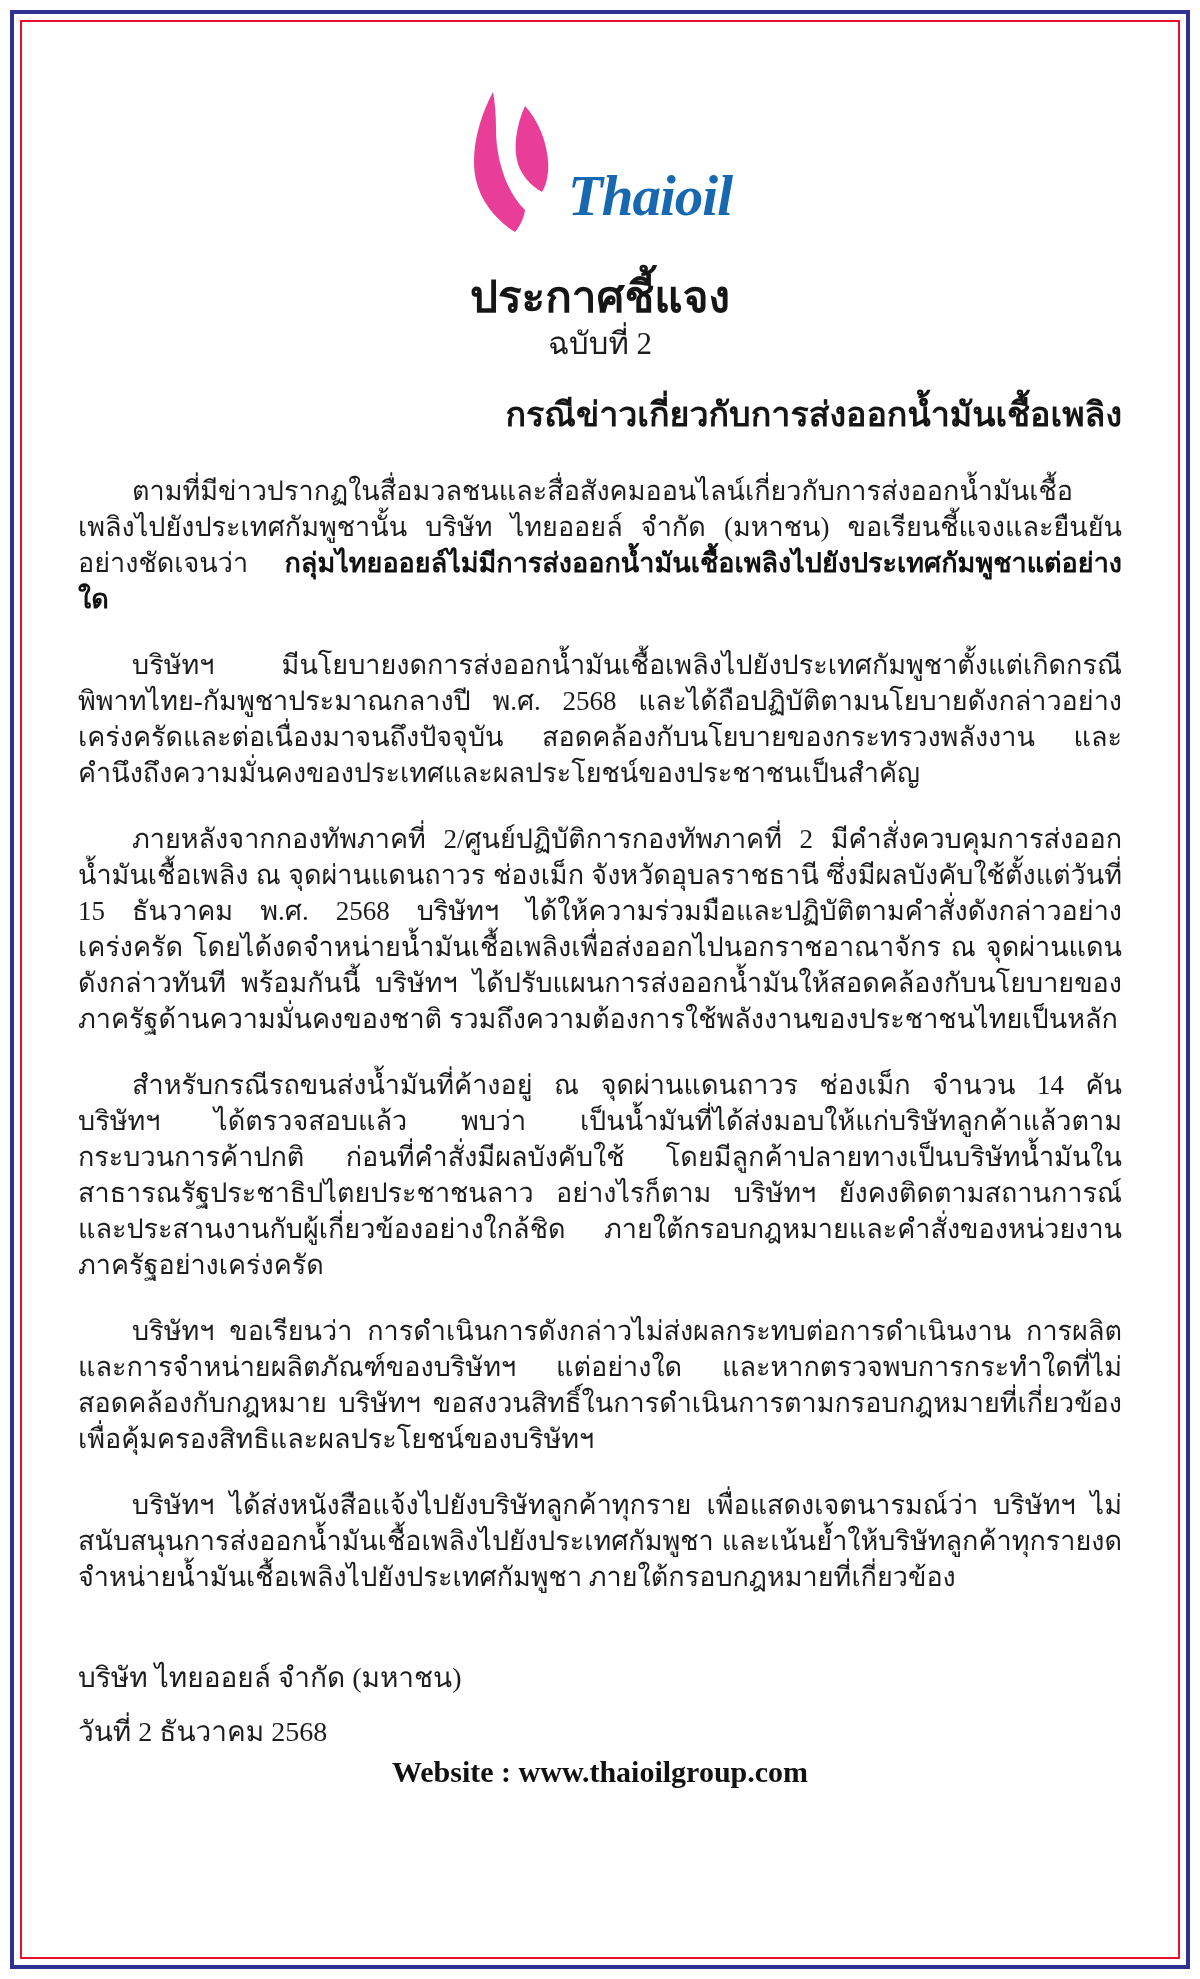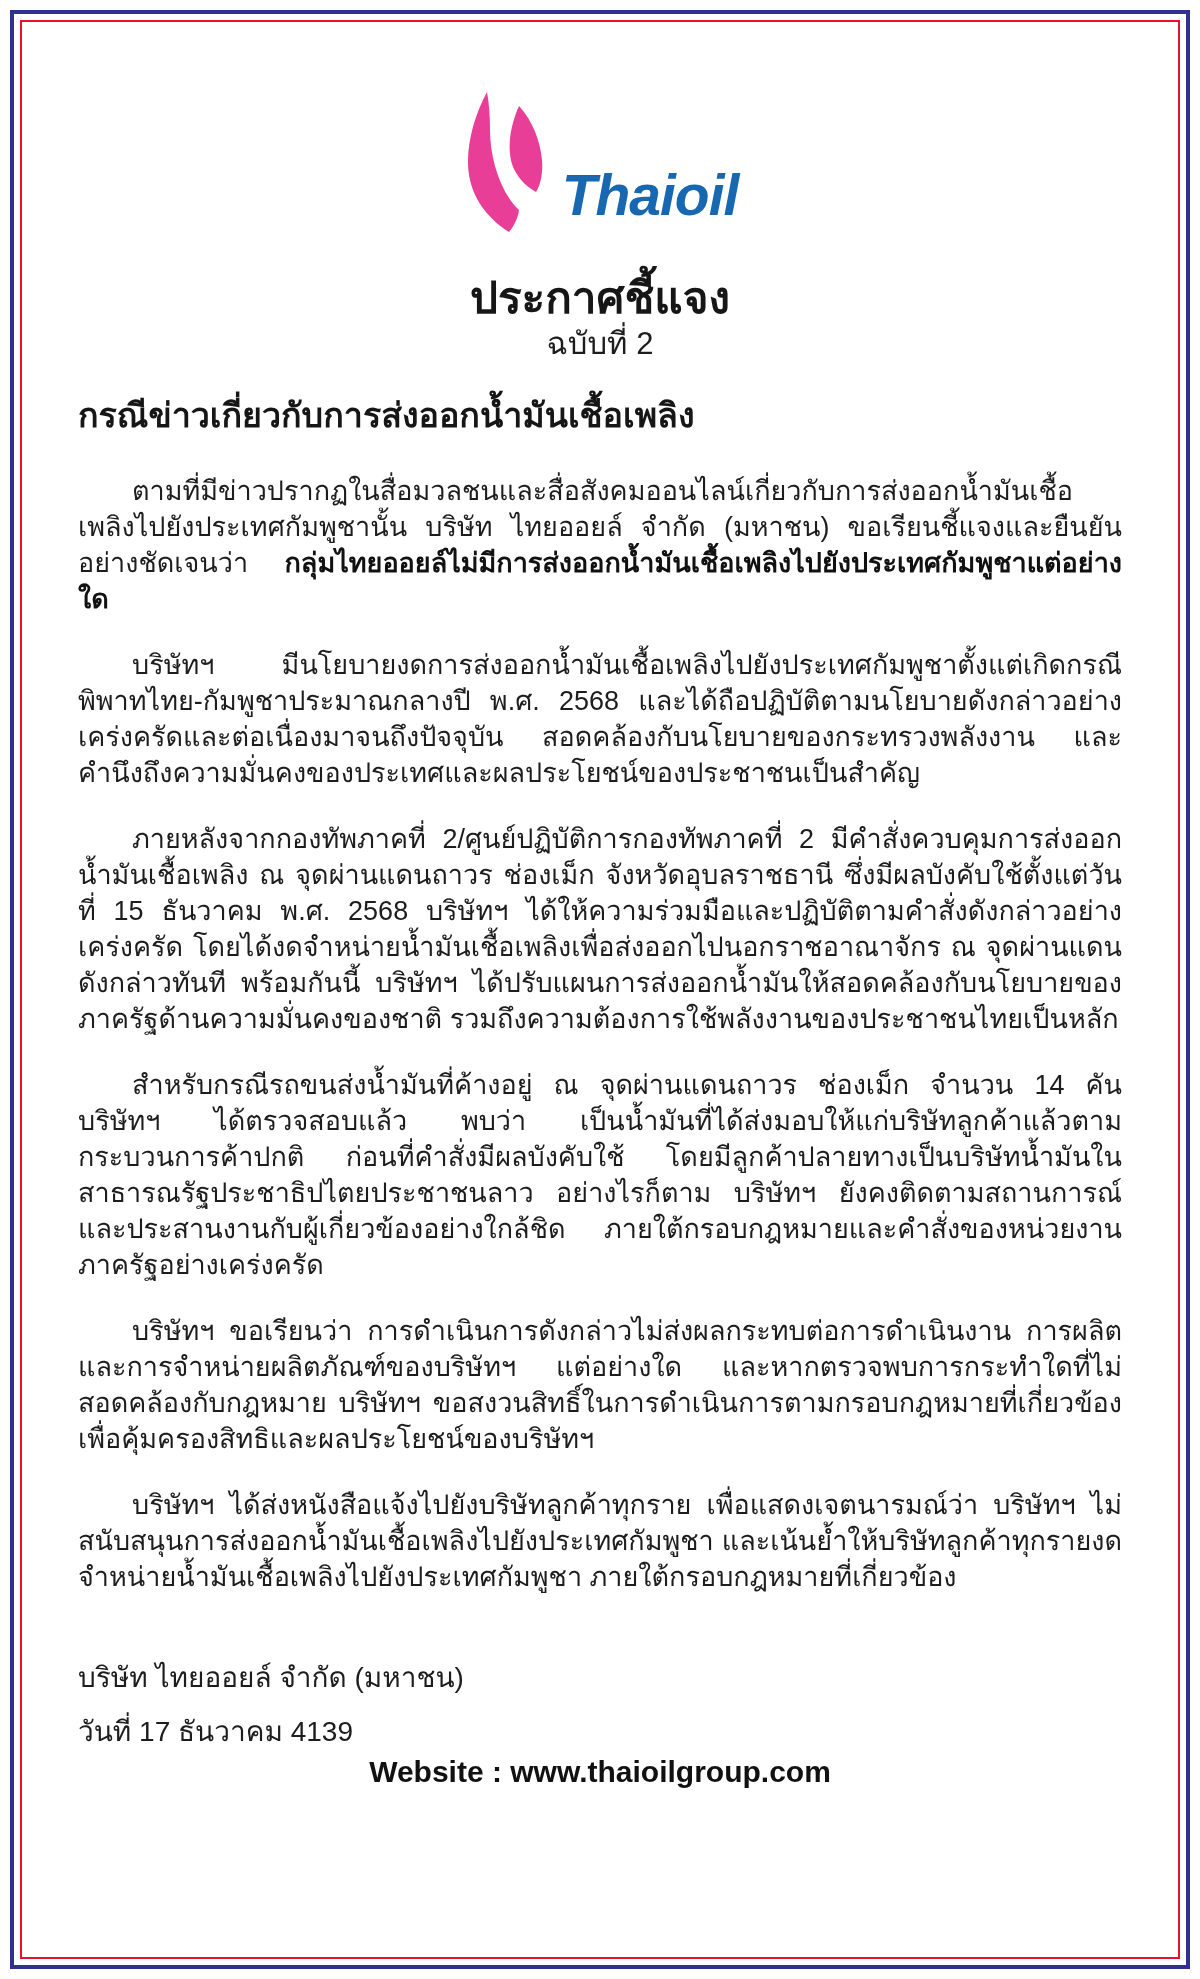--- a/index.html
+++ b/index.html
@@ -8,21 +8,21 @@
     --logo-flame:#e83e97;
     --logo-text:#1767b1;
     --ink:#1d1d1d;
   }
   *{box-sizing:border-box;}
   html,body{margin:0;padding:0;background:#ffffff;}
   .page{
     position:relative;
     width:1200px;height:1979px;
     background:#ffffff;
-    font-family:Liberation Sans, sans-serif;
+    font-family:Liberation Serif, serif;
     color:var(--ink);
     overflow:hidden;
   }
   .frame-outer{
     position:absolute;inset:10px;
     border:4px solid var(--frame-outer);
     pointer-events:none;
   }
   .frame-inner{
     position:absolute;inset:20px;
@@ -57,21 +57,21 @@
     color:#161616;
   }
   .issue{
     text-align:center;
     font-size:31px;
     line-height:1.2;
     color:#1d1d1d;
   }
   .subtitle{
     margin-top:33px;
-    text-align:left;
+    text-align:right;
     font-size:34px;
     font-weight:bold;
     line-height:1.2;
     color:#161616;
   }
   .body{
     margin-top:37px;
     font-size:27px;
     line-height:36px;
     text-align:justify;
@@ -133,21 +133,21 @@
       <p class="para"><span>ตามที่มีข่าวปรากฏในสื่อมวลชนและสื่อสังคมออนไลน์เกี่ยวกับการส่งออกน้ำมันเชื้อเพลิงไปยังประเทศกัมพูชานั้น บริษัท ไทยออยล์ จำกัด (มหาชน) ขอเรียนชี้แจงและยืนยันอย่างชัดเจนว่า </span><span class="seg-bold">กลุ่มไทยออยล์ไม่มีการส่งออกน้ำมันเชื้อเพลิงไปยังประเทศกัมพูชาแต่อย่างใด</span></p>
       <p class="para"><span>บริษัทฯ มีนโยบายงดการส่งออกน้ำมันเชื้อเพลิงไปยังประเทศกัมพูชาตั้งแต่เกิดกรณีพิพาทไทย-กัมพูชาประมาณกลางปี พ.ศ. 2568 และได้ถือปฏิบัติตามนโยบายดังกล่าวอย่างเคร่งครัดและต่อเนื่องมาจนถึงปัจจุบัน สอดคล้องกับนโยบายของกระทรวงพลังงาน และคำนึงถึงความมั่นคงของประเทศและผลประโยชน์ของประชาชนเป็นสำคัญ</span></p>
       <p class="para"><span>ภายหลังจากกองทัพภาคที่ 2/ศูนย์ปฏิบัติการกองทัพภาคที่ 2 มีคำสั่งควบคุมการส่งออกน้ำมันเชื้อเพลิง ณ จุดผ่านแดนถาวร ช่องเม็ก จังหวัดอุบลราชธานี ซึ่งมีผลบังคับใช้ตั้งแต่วันที่ 15 ธันวาคม พ.ศ. 2568 บริษัทฯ ได้ให้ความร่วมมือและปฏิบัติตามคำสั่งดังกล่าวอย่างเคร่งครัด โดยได้งดจำหน่ายน้ำมันเชื้อเพลิงเพื่อส่งออกไปนอกราชอาณาจักร ณ จุดผ่านแดนดังกล่าวทันที พร้อมกันนี้ บริษัทฯ ได้ปรับแผนการส่งออกน้ำมันให้สอดคล้องกับนโยบายของภาครัฐด้านความมั่นคงของชาติ รวมถึงความต้องการใช้พลังงานของประชาชนไทยเป็นหลัก</span></p>
       <p class="para"><span>สำหรับกรณีรถขนส่งน้ำมันที่ค้างอยู่ ณ จุดผ่านแดนถาวร ช่องเม็ก จำนวน 14 คัน บริษัทฯ ได้ตรวจสอบแล้ว พบว่า เป็นน้ำมันที่ได้ส่งมอบให้แก่บริษัทลูกค้าแล้วตามกระบวนการค้าปกติ ก่อนที่คำสั่งมีผลบังคับใช้ โดยมีลูกค้าปลายทางเป็นบริษัทน้ำมันในสาธารณรัฐประชาธิปไตยประชาชนลาว อย่างไรก็ตาม บริษัทฯ ยังคงติดตามสถานการณ์และประสานงานกับผู้เกี่ยวข้องอย่างใกล้ชิด ภายใต้กรอบกฎหมายและคำสั่งของหน่วยงานภาครัฐอย่างเคร่งครัด</span></p>
       <p class="para"><span>บริษัทฯ ขอเรียนว่า การดำเนินการดังกล่าวไม่ส่งผลกระทบต่อการดำเนินงาน การผลิต และการจำหน่ายผลิตภัณฑ์ของบริษัทฯ แต่อย่างใด และหากตรวจพบการกระทำใดที่ไม่สอดคล้องกับกฎหมาย บริษัทฯ ขอสงวนสิทธิ์ในการดำเนินการตามกรอบกฎหมายที่เกี่ยวข้อง เพื่อคุ้มครองสิทธิและผลประโยชน์ของบริษัทฯ</span></p>
       <p class="para"><span>บริษัทฯ ได้ส่งหนังสือแจ้งไปยังบริษัทลูกค้าทุกราย เพื่อแสดงเจตนารมณ์ว่า บริษัทฯ ไม่สนับสนุนการส่งออกน้ำมันเชื้อเพลิงไปยังประเทศกัมพูชา และเน้นย้ำให้บริษัทลูกค้าทุกรายงดจำหน่ายน้ำมันเชื้อเพลิงไปยังประเทศกัมพูชา ภายใต้กรอบกฎหมายที่เกี่ยวข้อง</span></p>
     </div>
 
     <div class="signature">
       <div class="company">บริษัท ไทยออยล์ จำกัด (มหาชน)</div>
-      <div class="date">วันที่ 17 ธันวาคม 4139</div>
+      <div class="date">วันที่ 2 ธันวาคม 2568</div>
     </div>
 
     <div class="footer">
       <div class="footer-link">Website : www.thaioilgroup.com</div>
 
     </div>
 
   </div>
 </div>
 

